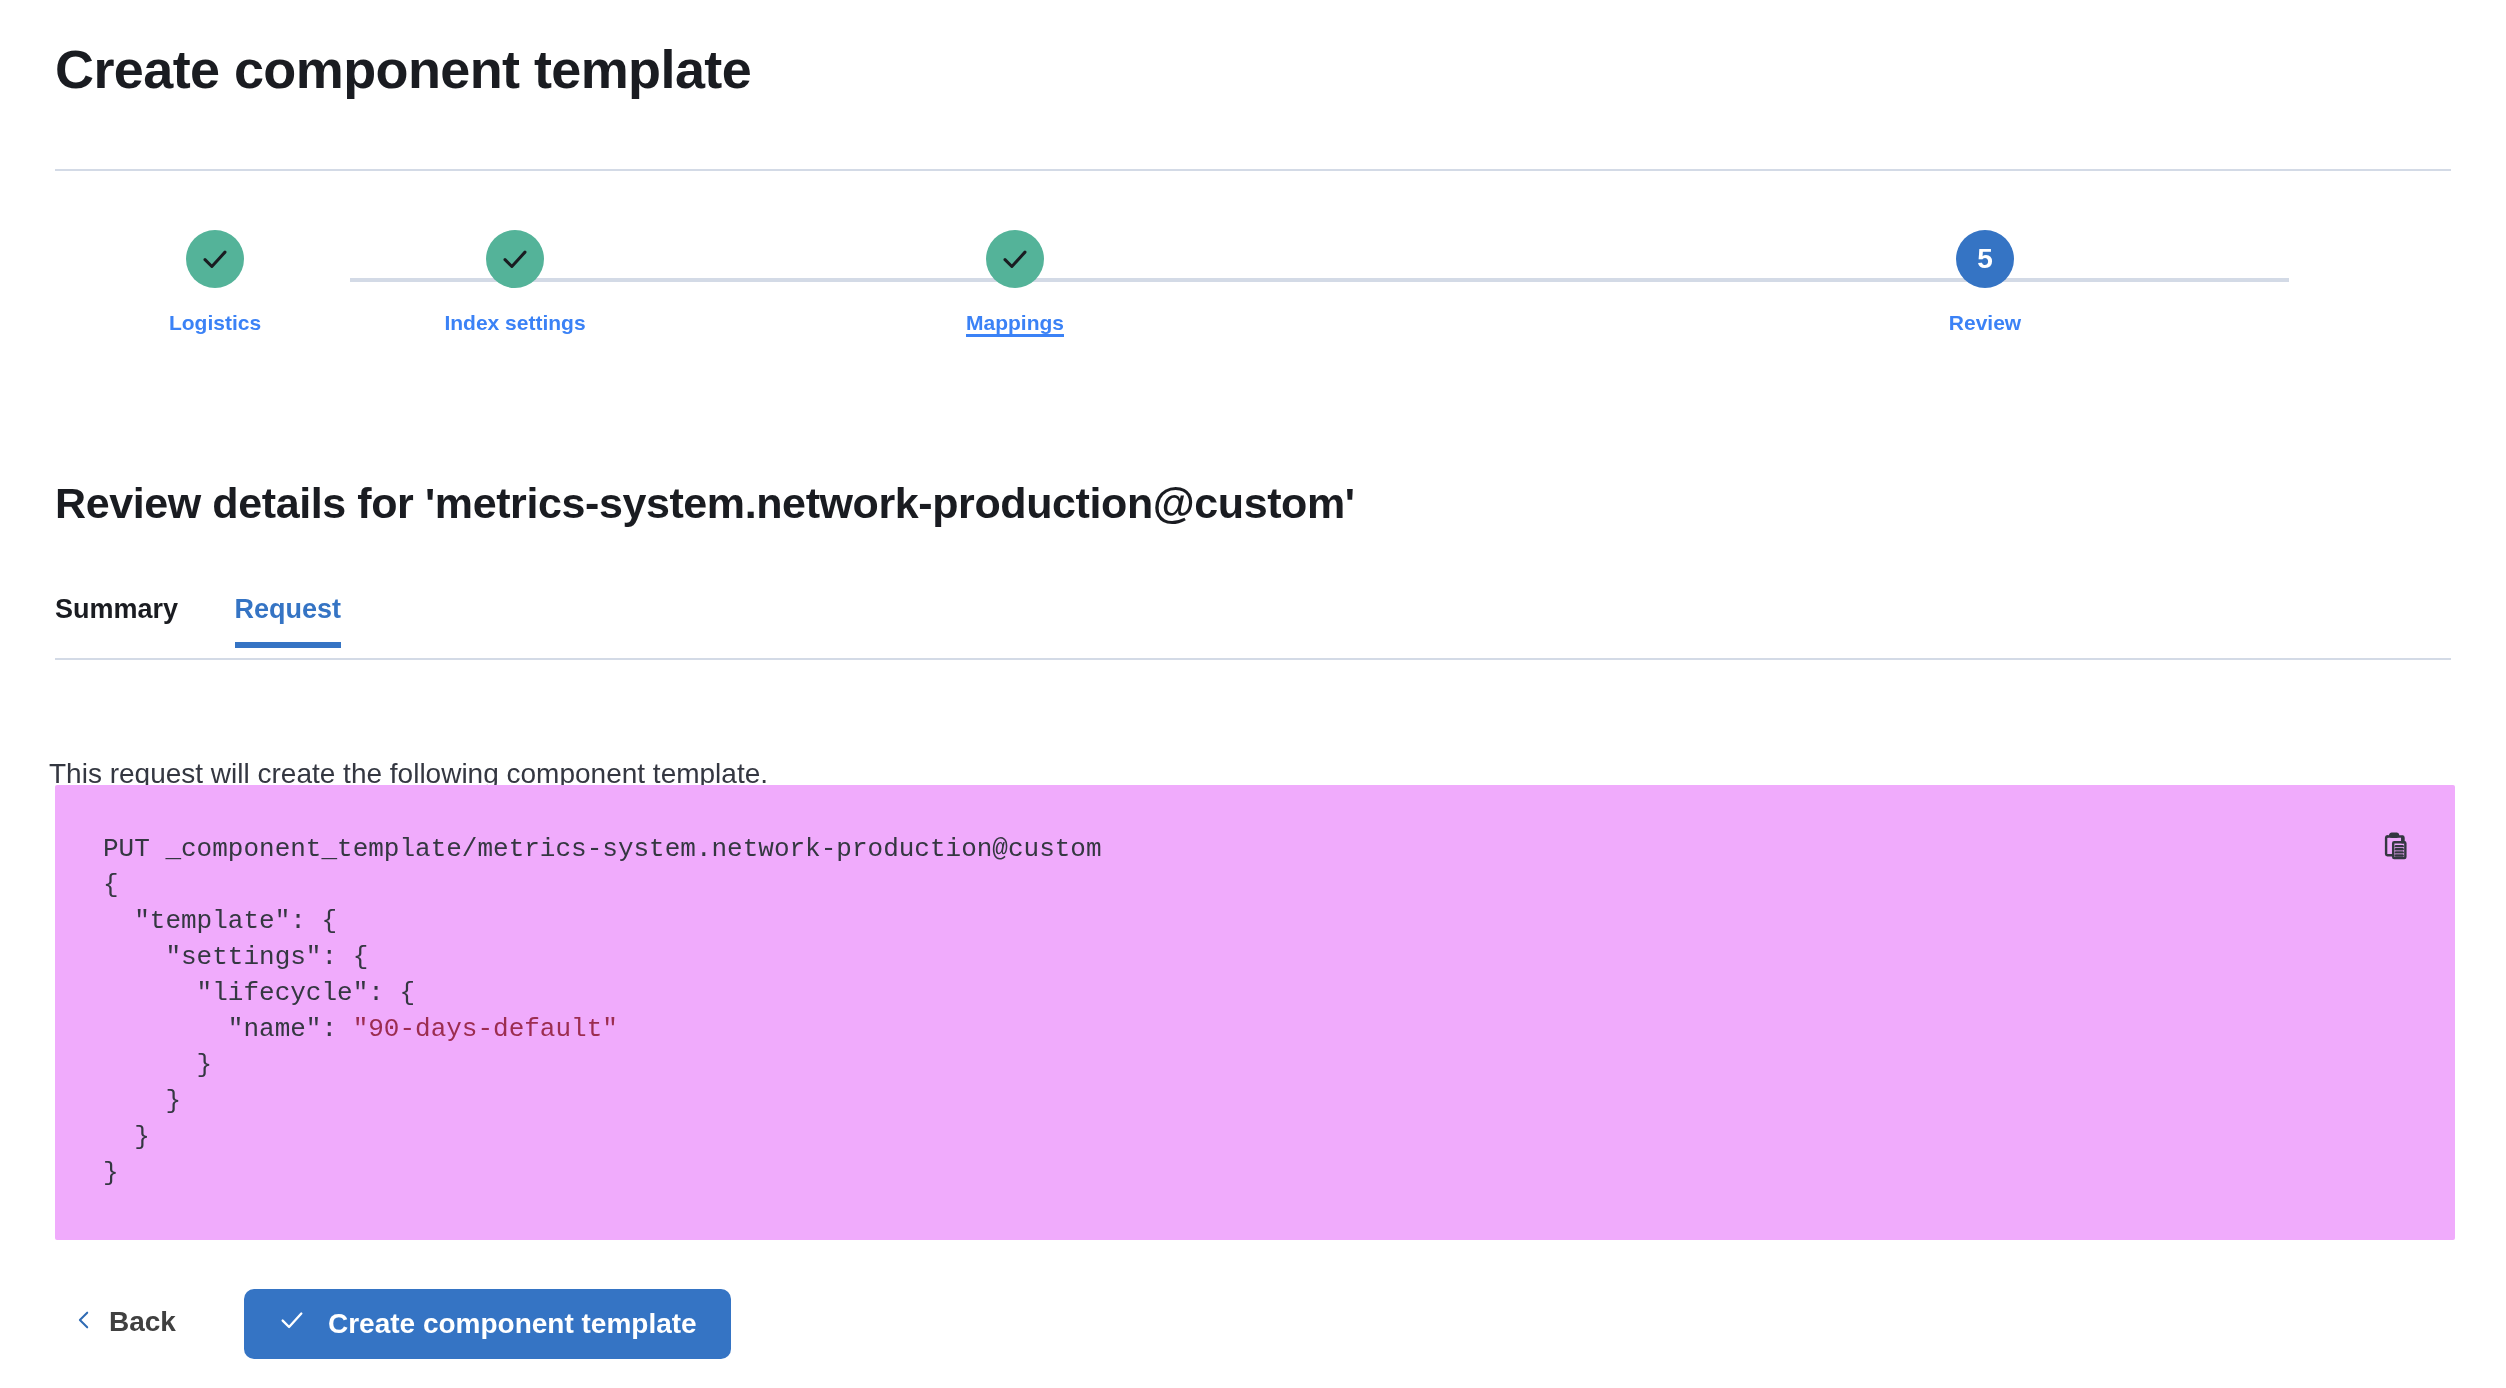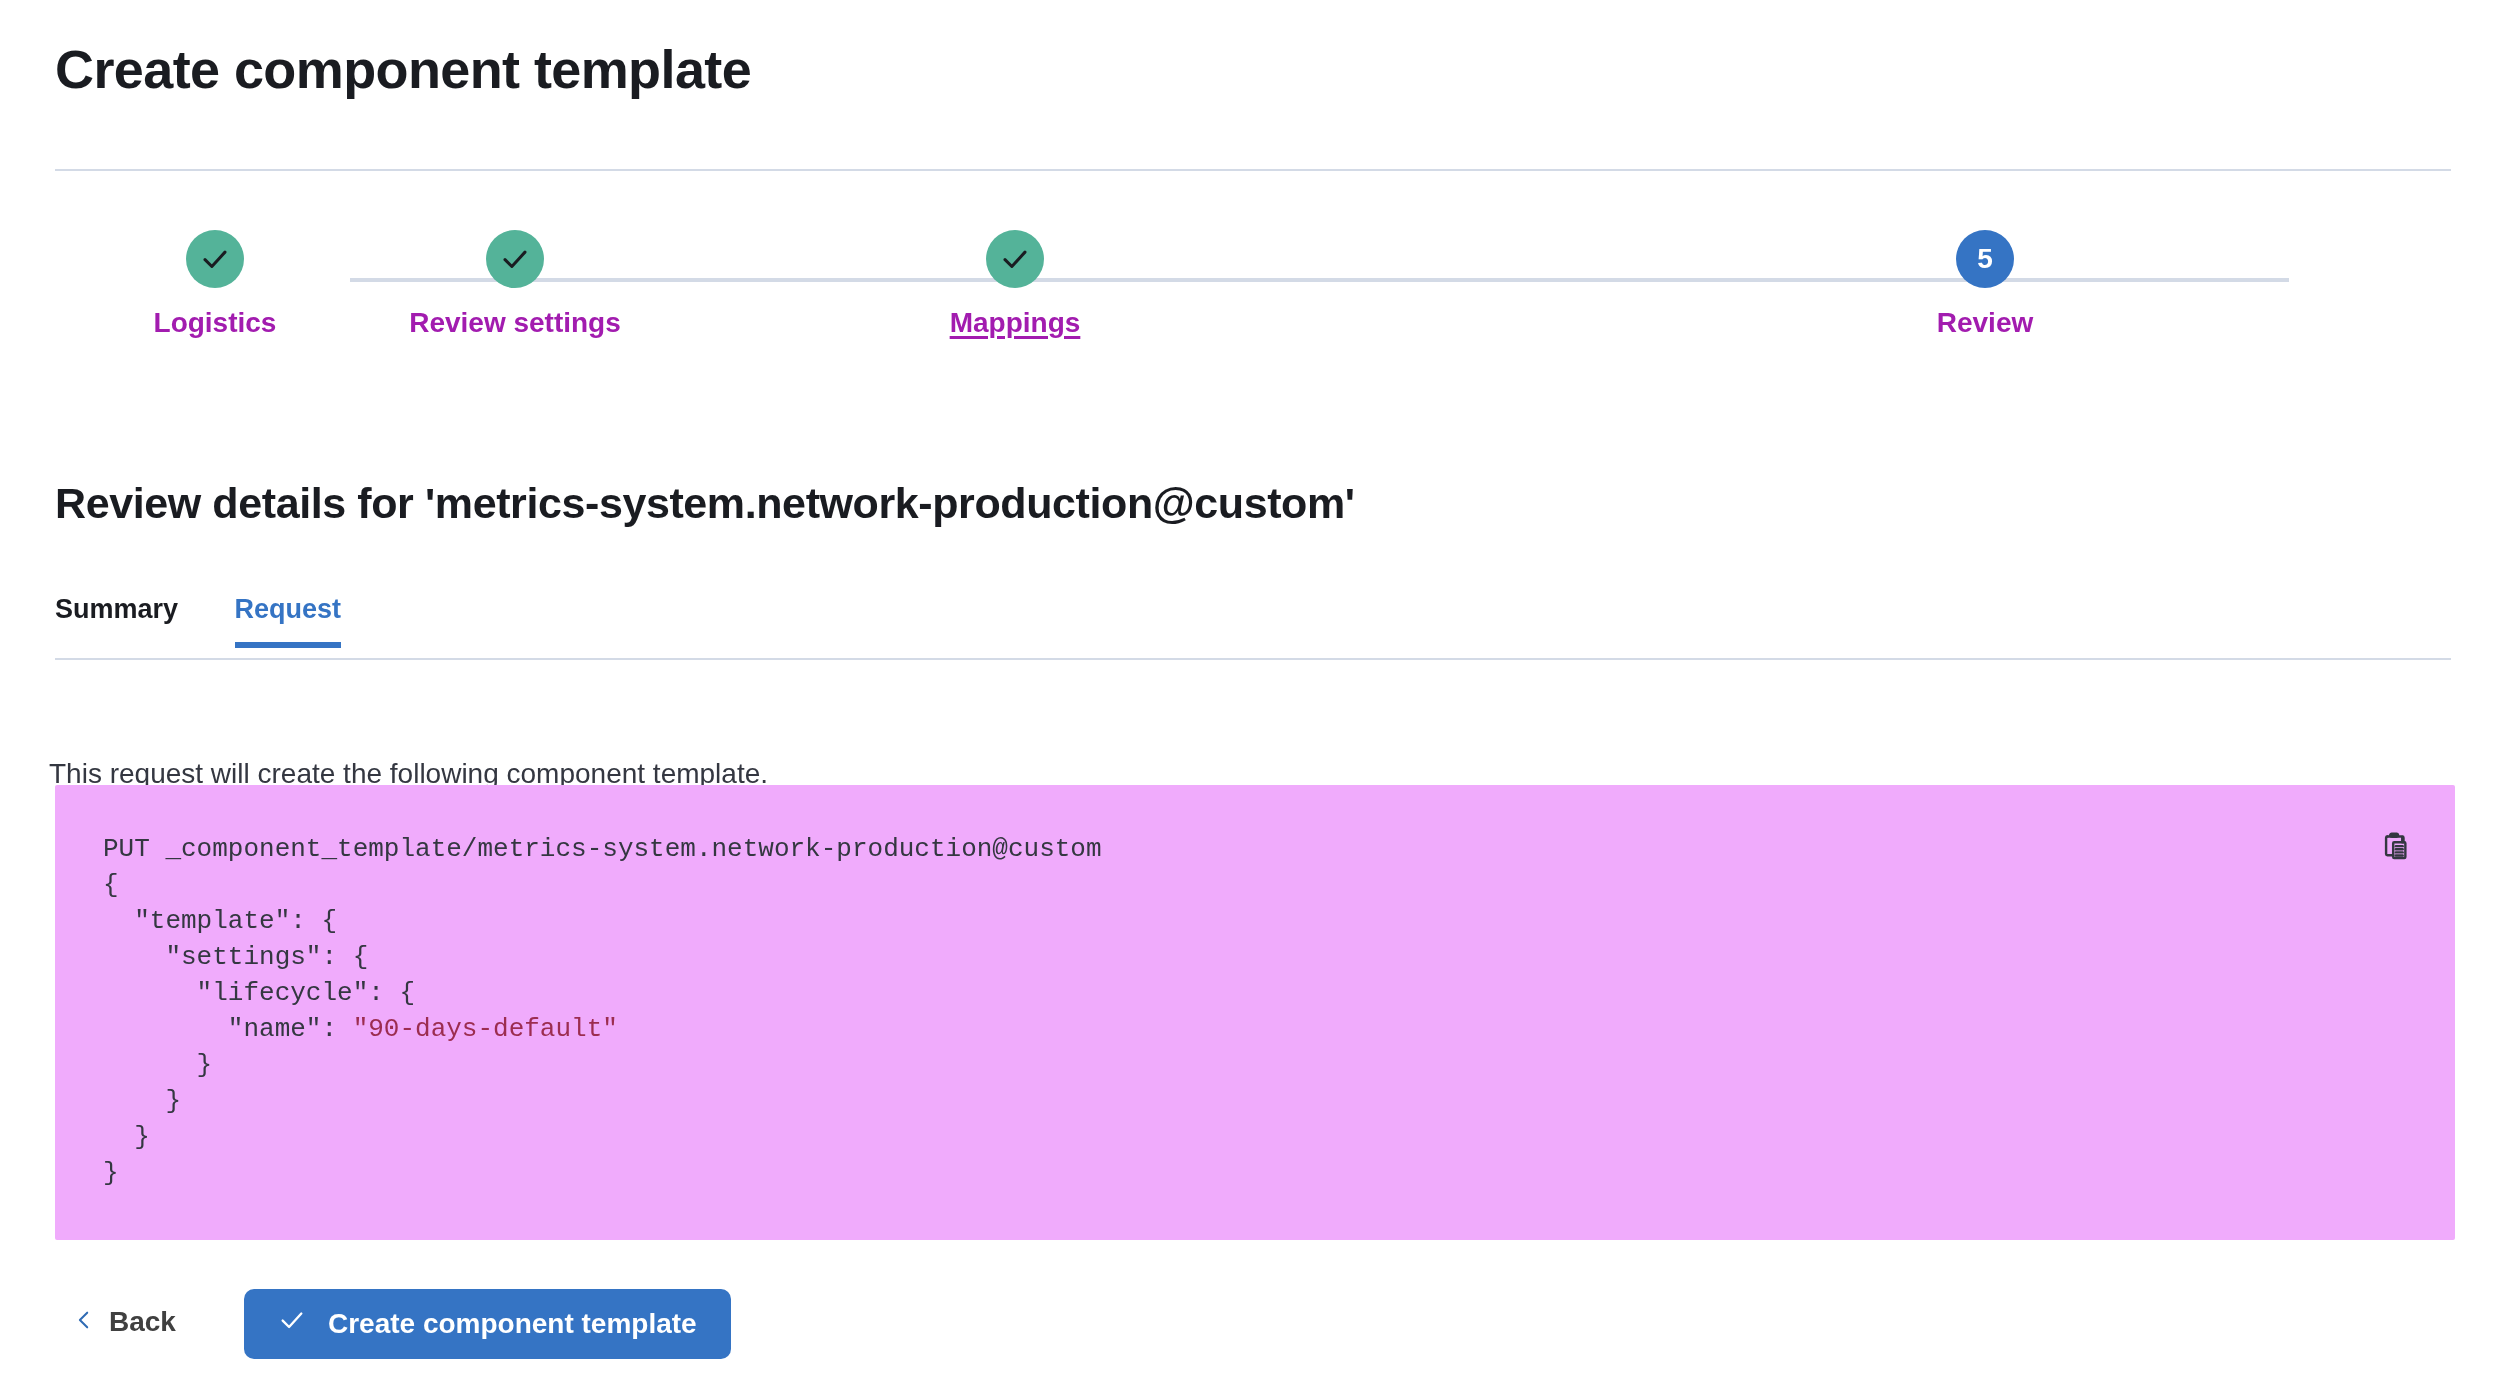--- a/index.html
+++ b/index.html
@@ -85,23 +85,23 @@
   }
   .step-circle svg { display: block; }
   .step-num {
     font-size: 28px;
     font-weight: bold;
     color: #ffffff;
     line-height: 1;
   }
   .step-label {
     margin-top: 18px;
-    font-size: 28px;
-    font-weight: bold;
-    color: #a21caf;
+    font-size: 21px;
+    font-weight: bold;
+    color: #3b82f6;
     line-height: 34px;
     white-space: nowrap;
   }
   .step-label.hovered {
     text-decoration: underline;
     text-underline-offset: 4px;
     text-decoration-thickness: 3px;
   }
 
   
@@ -275,21 +275,21 @@
     </div>
 
     <div class="step" style="left:460px;">
       <div class="step-circle">
         <span>
           <svg width="30" height="30" viewBox="0 0 24 24" fill="none" stroke="#1a1c21" stroke-width="2.4" stroke-linecap="round" stroke-linejoin="round">
               <polyline points="4,12.5 9.5,18 20,6.5"></polyline>
             </svg>
         </span>
       </div>
-      <div class="step-label">Review settings</div>
+      <div class="step-label">Index settings</div>
     </div>
 
     <div class="step" style="left:960px;">
       <div class="step-circle">
         <span>
           <svg width="30" height="30" viewBox="0 0 24 24" fill="none" stroke="#1a1c21" stroke-width="2.4" stroke-linecap="round" stroke-linejoin="round">
               <polyline points="4,12.5 9.5,18 20,6.5"></polyline>
             </svg>
         </span>
       </div>

